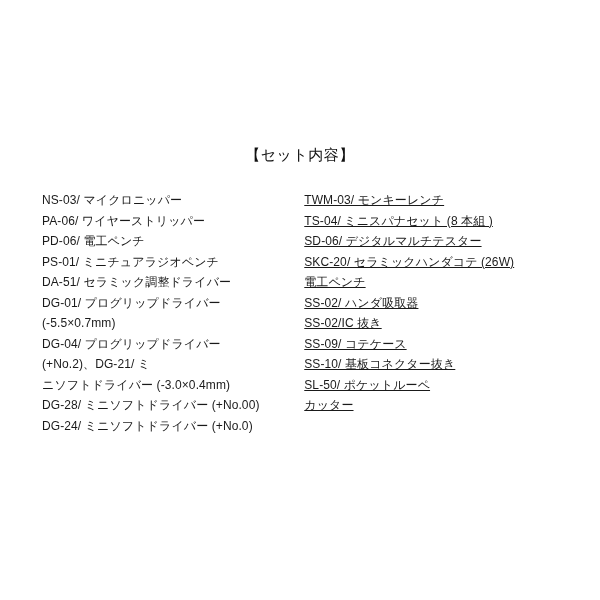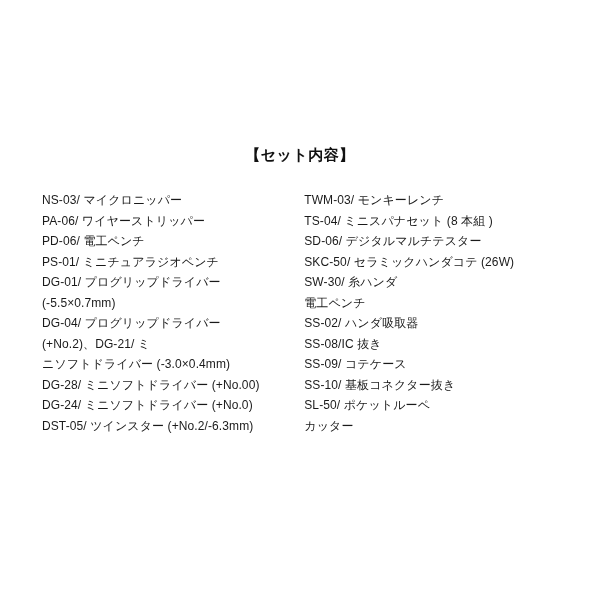--- a/index.html
+++ b/index.html
@@ -20,21 +20,21 @@
     height: 600px;
     box-sizing: border-box;
   }
   .title {
     position: absolute;
     top: 146px;
     left: 0;
     width: 600px;
     text-align: center;
     font-size: 15px;
-    font-weight: bold;
+    font-weight: normal;
     letter-spacing: 0.5px;
     color: #111111;
   }
   .columns {
     position: absolute;
     top: 190px;
     left: 0;
     width: 532px;
     display: flex;
     flex-direction: row;
@@ -43,20 +43,21 @@
   .col {
     box-sizing: border-box;
   }
   .col-left {
     width: 300px;
     padding-left: 42px;
   }
   .col-right {
     width: 300px;
     padding-left: 38px;
+    text-decoration: underline;
   }
   .item {
     font-size: 12px;
     line-height: 20.5px;
     color: #1a1a1a;
     white-space: pre-wrap;
     letter-spacing: 0.1px;
   }
 </style>
 </head>
@@ -66,37 +67,36 @@
 
   <div class="title">【セット内容】</div>
 
   <div class="columns">
 
     <div class="col col-left">
       <div class="item">NS-03/ マイクロニッパー</div>
       <div class="item">PA-06/ ワイヤーストリッパー</div>
       <div class="item">PD-06/ 電工ペンチ</div>
       <div class="item">PS-01/ ミニチュアラジオペンチ</div>
+      <div class="item">DA-51/ セラミック調整ドライバー</div>
       <div class="item">DG-01/ プログリップドライバー (-5.5×0.7mm)</div>
       <div class="item">DG-04/ プログリップドライバー (+No.2)、DG-21/ ミ
 ニソフトドライバー (-3.0×0.4mm)</div>
       <div class="item">DG-28/ ミニソフトドライバー (+No.00)</div>
       <div class="item">DG-24/ ミニソフトドライバー (+No.0)</div>
-      <div class="item">DST-05/ ツインスター (+No.2/-6.3mm)</div>
     </div>
 
     <div class="col col-right">
       <div class="item">TWM-03/ モンキーレンチ</div>
       <div class="item">TS-04/ ミニスパナセット (8 本組 )</div>
       <div class="item">SD-06/ デジタルマルチテスター</div>
-      <div class="item">SKC-50/ セラミックハンダコテ (26W)</div>
-      <div class="item">SW-30/ 糸ハンダ</div>
+      <div class="item">SKC-20/ セラミックハンダコテ (26W)</div>
       <div class="item">電工ペンチ</div>
       <div class="item">SS-02/ ハンダ吸取器</div>
-      <div class="item">SS-08/IC 抜き</div>
+      <div class="item">SS-02/IC 抜き</div>
       <div class="item">SS-09/ コテケース</div>
       <div class="item">SS-10/ 基板コネクター抜き</div>
       <div class="item">SL-50/ ポケットルーペ</div>
       <div class="item">カッター</div>
     </div>
 
   </div>
 </div>
 
 </body></html>

